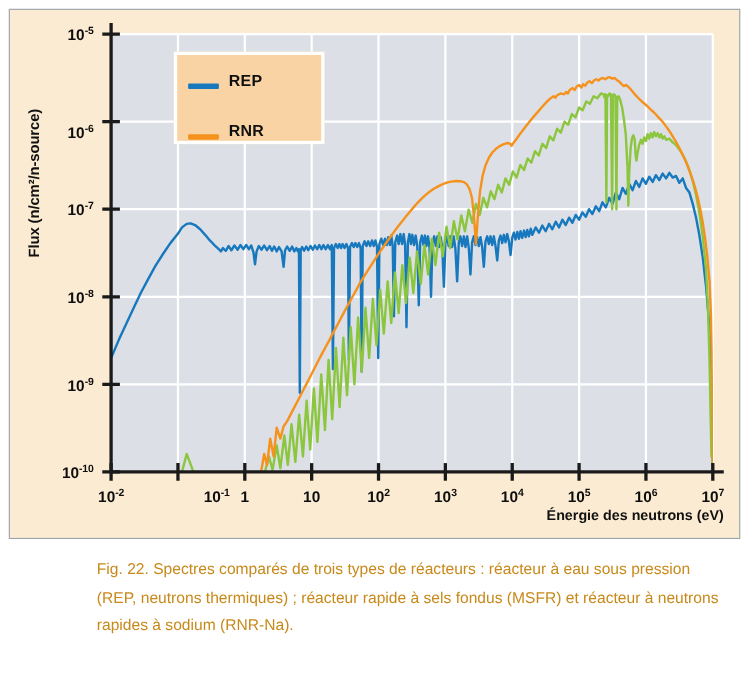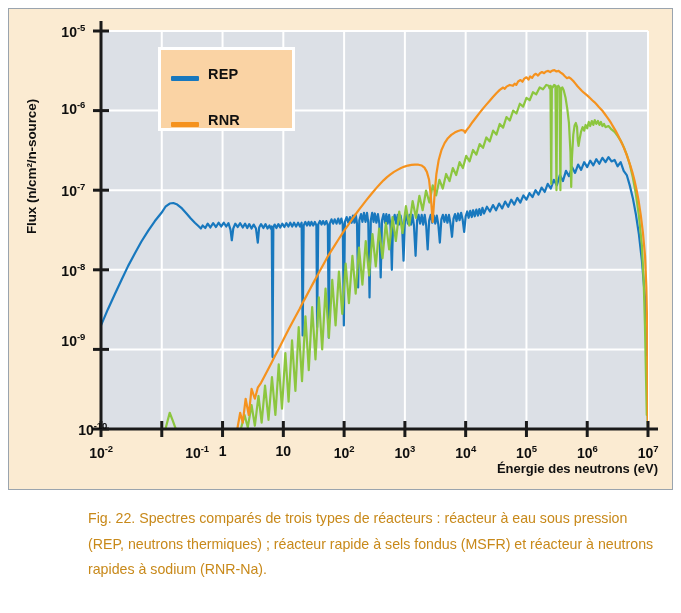--- a/index.html
+++ b/index.html
@@ -137,25 +137,25 @@
         <line x1="395.8888888888889" y1="412" x2="395.8888888888889" y2="428" stroke="#1A1A1A" stroke-width="3"></line>
         <line x1="456.66666666666663" y1="412" x2="456.66666666666663" y2="428" stroke="#1A1A1A" stroke-width="3"></line>
         <line x1="517.4444444444445" y1="412" x2="517.4444444444445" y2="428" stroke="#1A1A1A" stroke-width="3"></line>
         <line x1="578.2222222222222" y1="412" x2="578.2222222222222" y2="428" stroke="#1A1A1A" stroke-width="3"></line>
         <line x1="639" y1="412" x2="639" y2="428" stroke="#1A1A1A" stroke-width="3"></line>
       </g>
     </svg>
 
   <div id="ytick-layer">
       <div class="ytick-label" style="top: 22px; right: 587px;">10<sup>-5</sup></div>
-      <div class="ytick-label" style="top: 99px; right: 587px;">10<sup>-6</sup></div>
+      <div class="ytick-label" style="top: 111px; right: 587px;">10<sup>-6</sup></div>
       <div class="ytick-label" style="top: 181.2px; right: 587px;">10<sup>-7</sup></div>
       <div class="ytick-label" style="top: 260.8px; right: 587px;">10<sup>-8</sup></div>
-      <div class="ytick-label" style="top: 331px; right: 587px; margin-left: 8px;">10<sup>-9</sup></div>
-      <div class="ytick-label" style="top: 420px; right: 565px; text-align: center;">10<sup>-10</sup></div>
+      <div class="ytick-label" style="top: 341px; right: 587px; margin-left: 8px;">10<sup>-9</sup></div>
+      <div class="ytick-label" style="top: 420px; right: 587px; text-align: center;">10<sup>-10</sup></div>
     </div>
   <div id="xtick-layer">
       <div class="xtick-label" style="left: 92px; top: 434px;">10<sup>-2</sup></div>
       <div class="xtick-label" style="left: 146px; top: 434px; margin-left: 42px;">10<sup>-1</sup></div>
       <div class="xtick-label" style="left: 213.556px; top: 434px;">1</div>
       <div class="xtick-label" style="left: 274.333px; top: 434px;">10</div>
       <div class="xtick-label" style="left: 335.111px; top: 434px;">10<sup>2</sup></div>
       <div class="xtick-label" style="left: 395.889px; top: 434px;">10<sup>3</sup></div>
       <div class="xtick-label" style="left: 456.667px; top: 434px;">10<sup>4</sup></div>
       <div class="xtick-label" style="left: 517.444px; top: 434px;">10<sup>5</sup></div>

